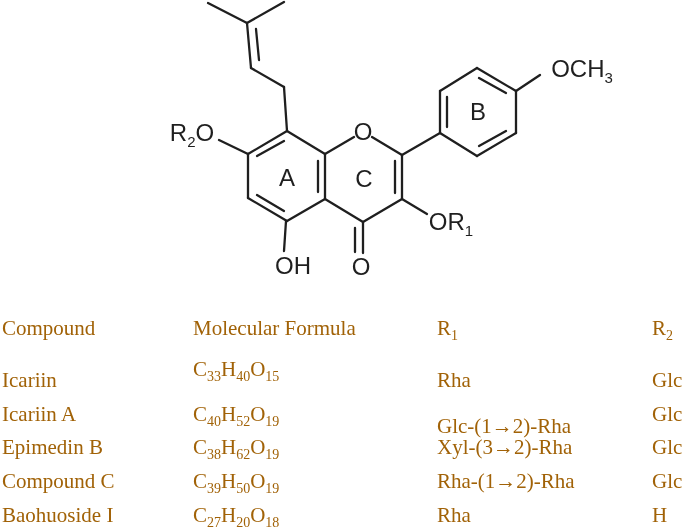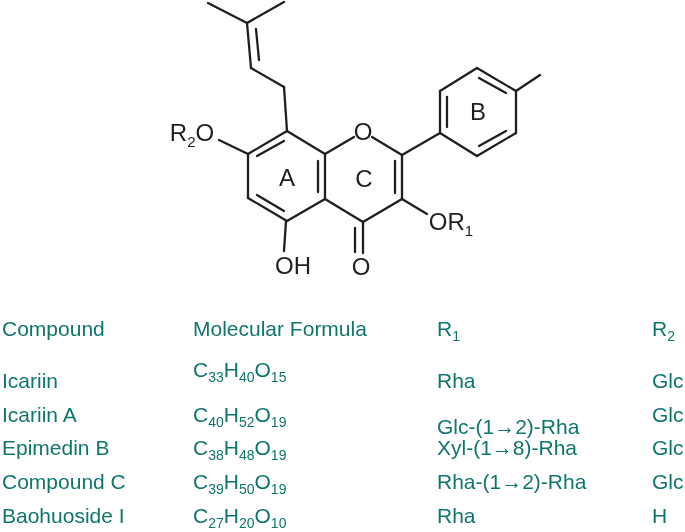--- a/index.html
+++ b/index.html
@@ -16,23 +16,23 @@
     font-family:"Liberation Sans","DejaVu Sans",sans-serif;
     font-size:24px;
     color:#1f1f1f;
     white-space:nowrap;
     line-height:1;
   }
   .slabel sub{font-size:15px;line-height:0;}
   .ringlabel{font-size:24px;}
   .th,.td{
     position:absolute;
-    font-family:Liberation Sans, sans-serif;
+    font-family:Liberation Serif, serif;
     font-size:21px;
-    color:#0f766e;
+    color:#a16207;
     white-space:nowrap;
     line-height:1.1;
   }
   .th sub,.td sub{font-size:14px;line-height:0;}
 </style>
 </head>
 <body>
 
 <div class="canvas">
 
@@ -86,20 +86,21 @@
 
       <line x1="402" y1="199" x2="427" y2="214"></line>
     </g>
   </svg>
 
   <div class="slabel" style="left:192px;top:133px">R<sub>2</sub>O</div>
   <div class="slabel" style="left:363px;top:132px">O</div>
   <div class="slabel ringlabel" style="left:287px;top:178px">A</div>
   <div class="slabel ringlabel" style="left:364px;top:179px">C</div>
   <div class="slabel ringlabel" style="left:478px;top:112px">B</div>
+  <div class="slabel" style="left:582px;top:69px">OCH<sub>3</sub></div>
   <div class="slabel" style="left:451px;top:222px">OR<sub>1</sub></div>
   <div class="slabel" style="left:293px;top:266px">OH</div>
   <div class="slabel" style="left:361px;top:267px">O</div>
 
   <div>
     <div class="th" style="left:2px;top:317px">Compound</div>
     <div class="th" style="left:193px;top:317px">Molecular Formula</div>
     <div class="th" style="left:437px;top:317px">R<sub>1</sub></div>
     <div class="th" style="left:652px;top:317px">R<sub>2</sub></div>
     <div id="table-rows">
@@ -110,32 +111,32 @@
           <div class="td" style="left: 652px; top: 369px;">Glc</div>
         </div>
         <div>
           <div class="td" style="left: 2px; top: 403px;">Icariin A</div>
           <div class="td" style="left: 193px; top: 403px;">C<sub>40</sub>H<sub>52</sub>O<sub>19</sub></div>
           <div class="td" style="left: 437px; top: 403px; margin-top: 12px;">Glc-(1→2)-Rha</div>
           <div class="td" style="left: 652px; top: 403px;">Glc</div>
         </div>
         <div>
           <div class="td" style="left: 2px; top: 436px;">Epimedin B</div>
-          <div class="td" style="left: 193px; top: 436px;">C<sub>38</sub>H<sub>48</sub>O<sub>19</sub></div>
-          <div class="td" style="left: 437px; top: 436px;">Xyl-(1→8)-Rha</div>
+          <div class="td" style="left: 193px; top: 436px;">C<sub>38</sub>H<sub>62</sub>O<sub>19</sub></div>
+          <div class="td" style="left: 437px; top: 436px;">Xyl-(3→2)-Rha</div>
           <div class="td" style="left: 652px; top: 436px;">Glc</div>
         </div>
         <div>
           <div class="td" style="left: 2px; top: 470px;">Compound C</div>
           <div class="td" style="left: 193px; top: 470px;">C<sub>39</sub>H<sub>50</sub>O<sub>19</sub></div>
           <div class="td" style="left: 437px; top: 470px;">Rha-(1→2)-Rha</div>
           <div class="td" style="left: 652px; top: 470px;">Glc</div>
         </div>
         <div>
           <div class="td" style="left: 2px; top: 504px;">Baohuoside I</div>
-          <div class="td" style="left: 193px; top: 504px;">C<sub>27</sub>H<sub>20</sub>O<sub>10</sub></div>
+          <div class="td" style="left: 193px; top: 504px;">C<sub>27</sub>H<sub>20</sub>O<sub>18</sub></div>
           <div class="td" style="left: 437px; top: 504px;">Rha</div>
           <div class="td" style="left: 652px; top: 504px;">H</div>
         </div>
       </div>
   </div>
 
 </div>
 
 </body></html>

